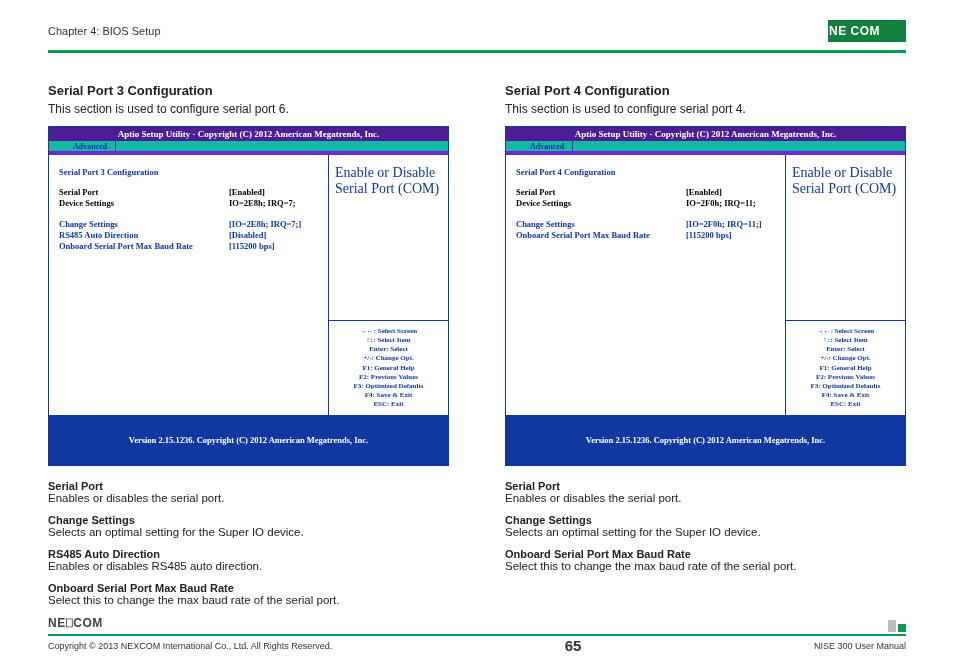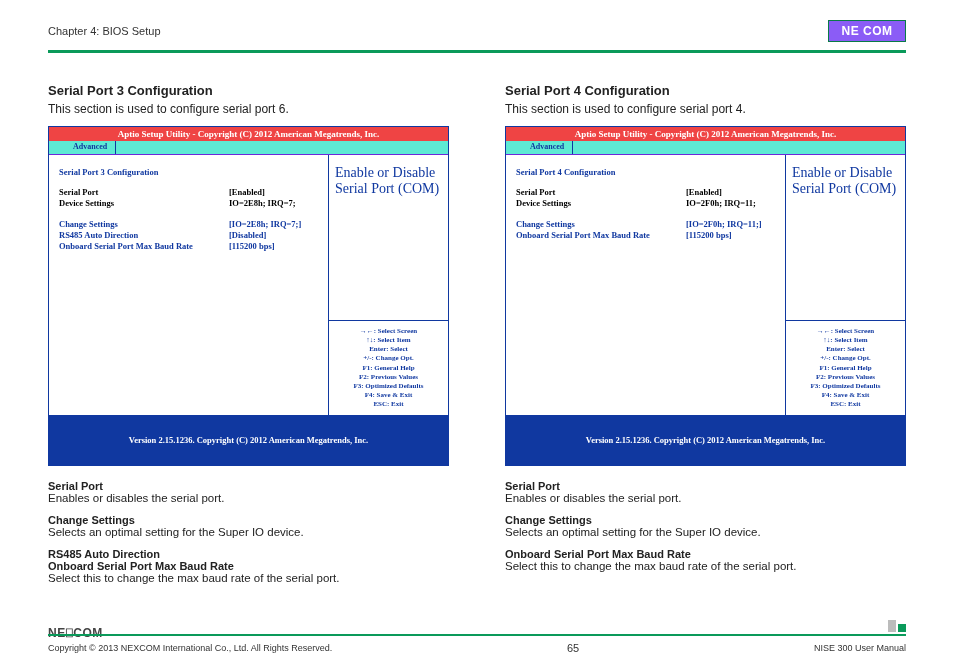--- a/index.html
+++ b/index.html
@@ -19,25 +19,24 @@
     justify-content: space-between;
     align-items: center;
     height: 26px;
   }
   .chapter {
     font-size: 11px;
     color: #333;
   }
   .logo {
     width: 78px; height: 22px;
-    background: #8b5cf6;
+    background: #15803d;
     border: 1px solid #0a7a48;
     display: flex;
     align-items: center;
-    justify-content: center;
     position: relative;
   }
   .logo-text {
     color: #fff;
     font-weight: bold;
     font-size: 12px;
     letter-spacing: 0.5px;
     font-family: Arial, sans-serif;
   }
   .green-rule {
@@ -62,31 +61,31 @@
     font-size: 12px;
     margin-bottom: 10px;
   }
   
   .bios-box {
     border: 1px solid #1038a0;
     width: 100%;
     font-family: "Times New Roman", serif;
   }
   .bios-header {
-    background: #ef4444;
+    background: #4c1d95;
     color: #fff;
     text-align: center;
     font-size: 9px;
     font-weight: bold;
     padding: 2px 0;
   }
   .bios-tabbar {
     display: flex;
-    background: #5eead4;
-    border-bottom: 1px solid #6d28d9;
+    background: #14b8a6;
+    border-bottom: 4px solid #6d28d9;
     height: 14px;
   }
   .bios-tab {
     font-size: 8px;
     color: #1038a0;
     font-weight: bold;
     padding: 1px 8px;
     border-right: 1px solid #1038a0;
   }
   .bios-tab.spacer { border-right: none; }
@@ -147,21 +146,21 @@
   .bot-rule {
     position: absolute;
     left: 48px; right: 48px;
     bottom: 36px;
     height: 2px;
     background: #0a9a5a;
   }
   .bot-logo {
     position: absolute;
     left: 48px;
-    bottom: 32px;
+    bottom: 42px;
     font-family: Arial, sans-serif;
     font-weight: bold;
     font-size: 12px;
     color: #444;
     letter-spacing: 0.5px;
   }
   .bot-squares {
     position: absolute;
     right: 48px;
     bottom: 40px;
@@ -173,21 +172,21 @@
   .bot-row {
     position: absolute;
     left: 48px; right: 48px;
     bottom: 18px;
     display: flex;
     justify-content: space-between;
     align-items: center;
     font-size: 9px;
     color: #333;
   }
-  .page-num { font-weight: normal; font-size: 11px; }
+  .page-num { font-weight: bold; font-size: 15px; }
 </style>
 </head>
 <body>
 
 <div class="page">
   <div class="top-row">
     <div class="chapter">Chapter 4: BIOS Setup</div>
     <div class="logo">
       <span class="logo-text">NE COM</span>
     </div>
@@ -252,20 +251,21 @@
         </div>
         <div class="bios-footer">Version 2.15.1236. Copyright (C) 2012 American Megatrends, Inc.</div>
       </div>
 
       <div class="desc-block" id="left-descs">
           <div class="desc-title">Serial Port</div>
           <div class="desc-text">Enables or disables the serial port.</div>
           <div class="desc-title">Change Settings</div>
           <div class="desc-text">Selects an optimal setting for the Super IO device.</div>
           <div class="desc-title">RS485 Auto Direction</div>
+          <div class="desc-text">Enables or disables RS485 auto direction.</div>
           <div class="desc-title">Onboard Serial Port Max Baud Rate</div>
           <div class="desc-text">Select this to change the max baud rate of the serial port.</div>
         </div>
     </div>
 
     <div class="col">
       <div class="sec-title">Serial Port 4 Configuration</div>
       <div class="sec-intro">This section is used to configure serial port 4.</div>
 
       <div class="bios-box">

